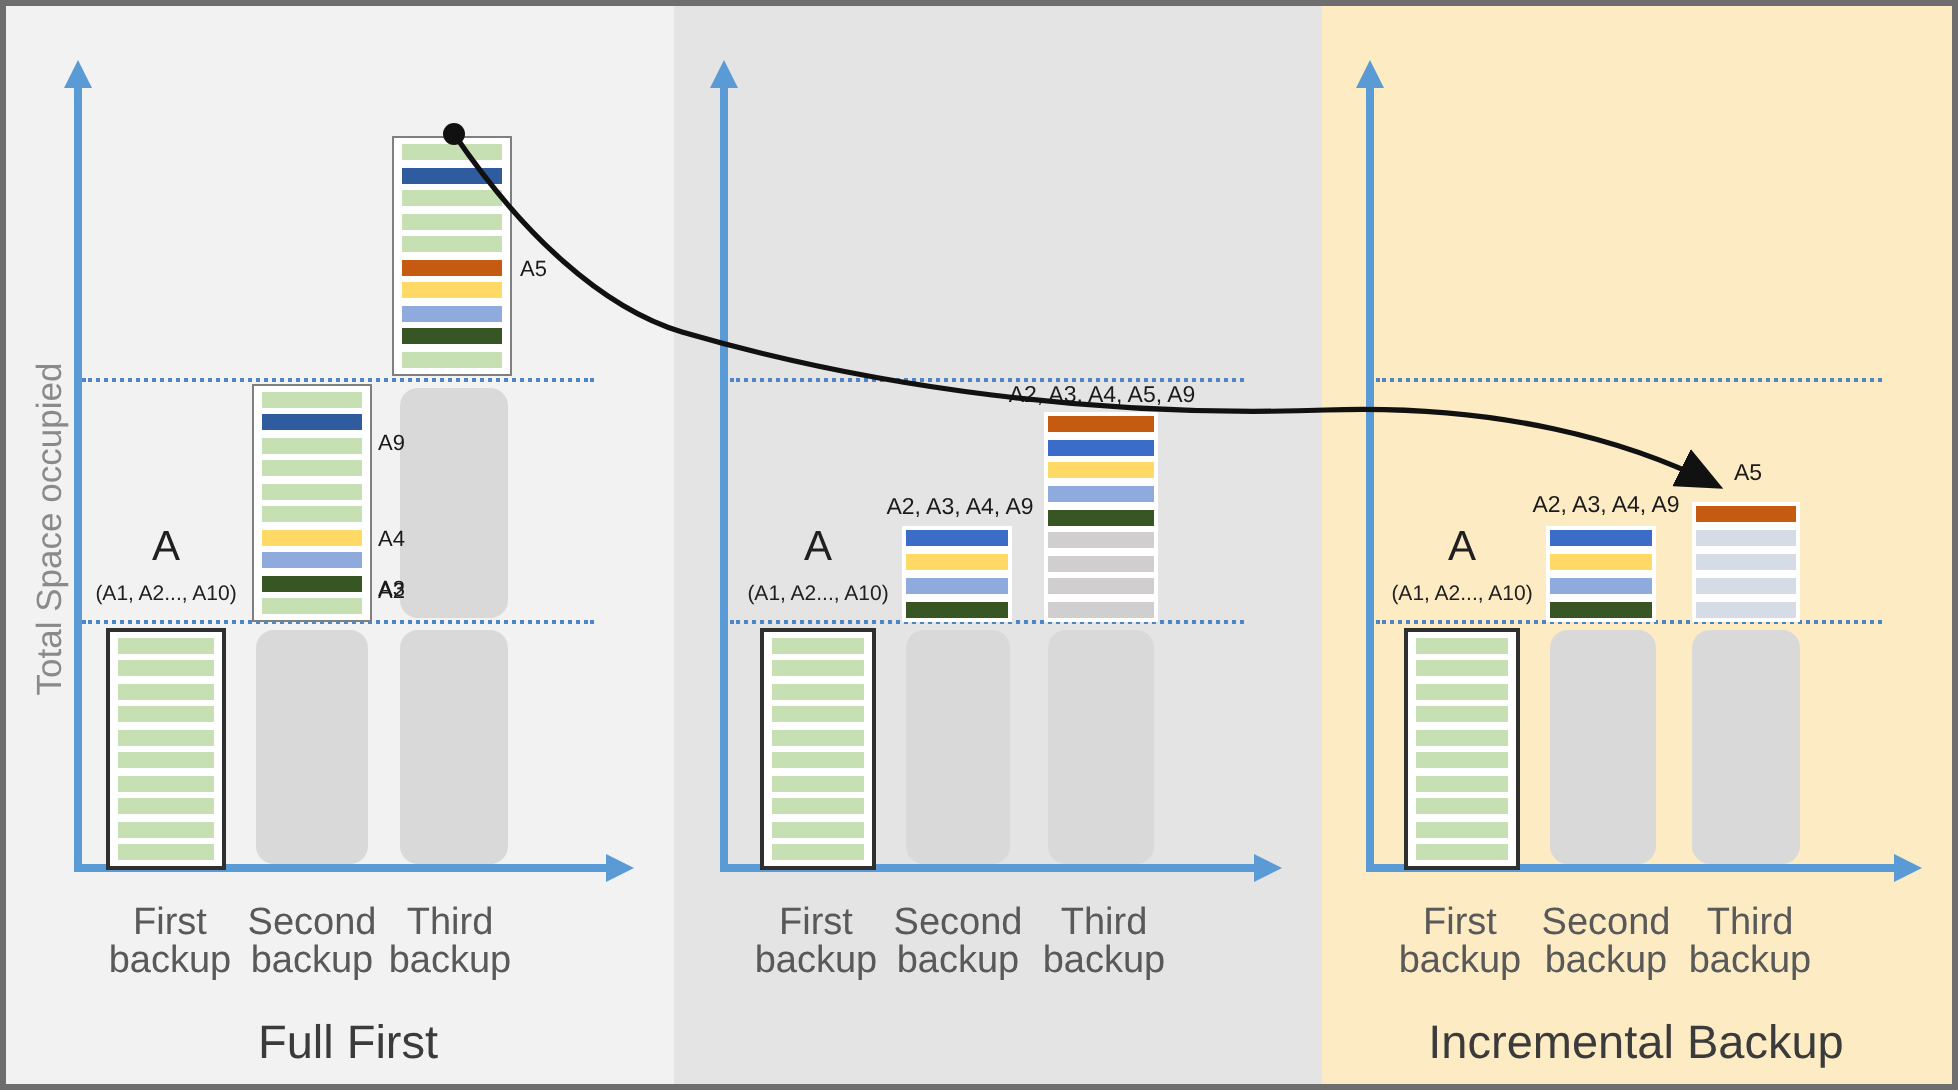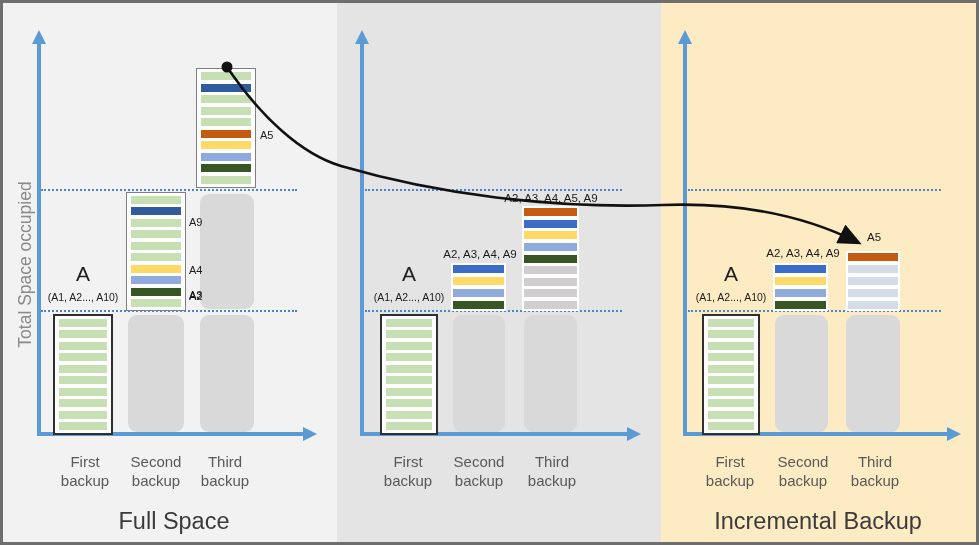--- a/index.html
+++ b/index.html
@@ -17,21 +17,21 @@
   .bar{position:absolute;background:#ffffff;box-sizing:border-box;display:flex;flex-direction:column;justify-content:space-between;padding:3px 4px;}
   .bar.dark{border:2px solid #2f2f2f;}
   .bar.mid{border:1px solid #7f7f7f;}
   .stack{position:absolute;background:#ffffff;box-sizing:border-box;display:flex;flex-direction:column;justify-content:space-between;padding:2px;}
   .stripe{height:8px;flex:none;}
   .graybar{position:absolute;background:#d9d9d9;border-radius:9px;}
   .lbl{position:absolute;font-size:11px;color:#1a1a1a;white-space:nowrap;line-height:12px;}
   .lbl.ctr{transform:translateX(-50%);}
   .a-main{position:absolute;font-size:21px;color:#202020;transform:translateX(-50%);line-height:22px;}
   .a-sub{position:absolute;font-size:10.5px;color:#202020;transform:translateX(-50%);white-space:nowrap;line-height:12px;}
-  .col-label{position:absolute;width:110px;text-align:center;font-size:15px;line-height:18.5px;color:#595959;transform:translateX(-50%);top:450px;}
+  .col-label{position:absolute;width:110px;text-align:center;font-size:19px;line-height:18.5px;color:#595959;transform:translateX(-50%);top:450px;}
   .title{position:absolute;font-size:23.5px;color:#3b3b3b;transform:translateX(-50%);top:505px;white-space:nowrap;}
   .y-label{position:absolute;font-size:17.5px;color:#8a8a8a;transform:rotate(-90deg);transform-origin:center;width:220px;text-align:center;white-space:nowrap;}
   svg.overlay{position:absolute;left:0;top:0;pointer-events:none;}
 </style>
 </head>
 <body>
 
 <div class="canvas">
 
   <div class="panel" style="left:0;width:334px;background:#f2f2f2;"></div>
@@ -93,21 +93,21 @@
 
   <div class="lbl" style="left:186px;top:201px;margin-top:12px;">A9</div>
   <div class="lbl" style="left:186px;top:261px;">A4</div>
   <div class="lbl" style="left:186px;top:286px;">A3</div>
   <div class="lbl" style="left:186px;top:287px;">A2</div>
   <div class="lbl" style="left:257px;top:126px;">A5</div>
 
   <div class="col-label" style="left:82px;"><span>First</span><br><span>backup</span></div>
   <div class="col-label" style="left:153px;"><span>Second</span><br><span>backup</span></div>
   <div class="col-label" style="left:222px;"><span>Third</span><br><span>backup</span></div>
-  <div class="title" style="left:171px;">Full Space</div>
+  <div class="title" style="left:171px;">Full First</div>
 
   <div class="axis-v" style="left:357px;top:40px;height:392px;"></div>
   <div class="arrow-up" style="left:352px;top:27px;"></div>
   <div class="axis-h" style="left:357px;top:429px;width:267px;"></div>
   <div class="arrow-right" style="left:624px;top:424px;"></div>
   <div class="dotted" style="left:362px;top:186px;width:257px;"></div>
   <div class="dotted" style="left:362px;top:307px;width:257px;"></div>
 
   <div class="graybar" style="left:450px;top:312px;width:52px;height:117px;"></div>
   <div class="graybar" style="left:521px;top:312px;width:53px;height:117px;"></div>

